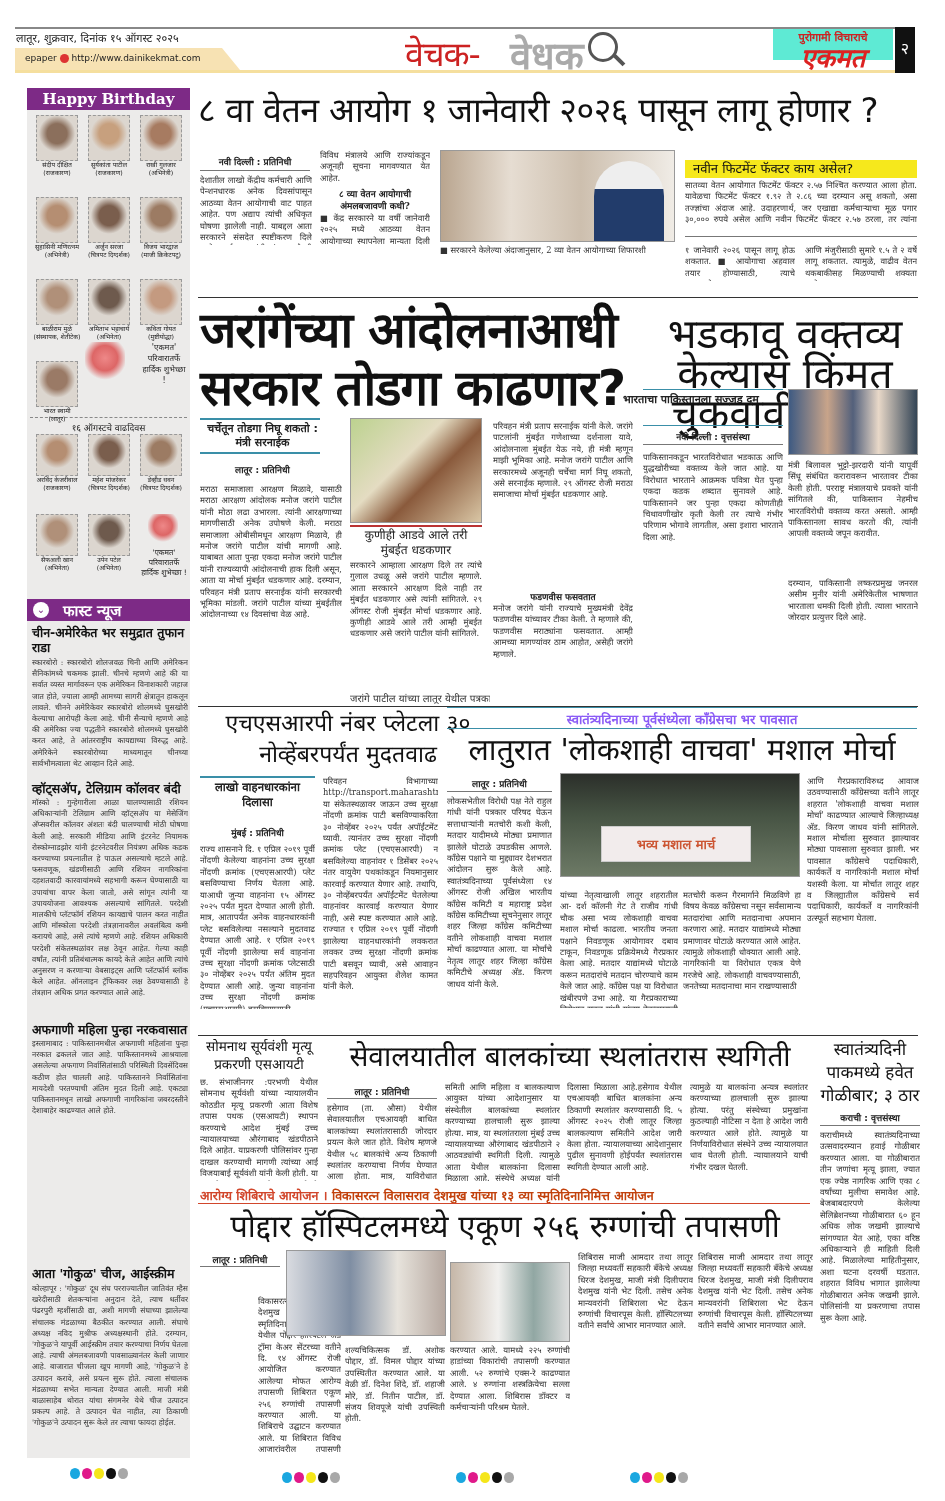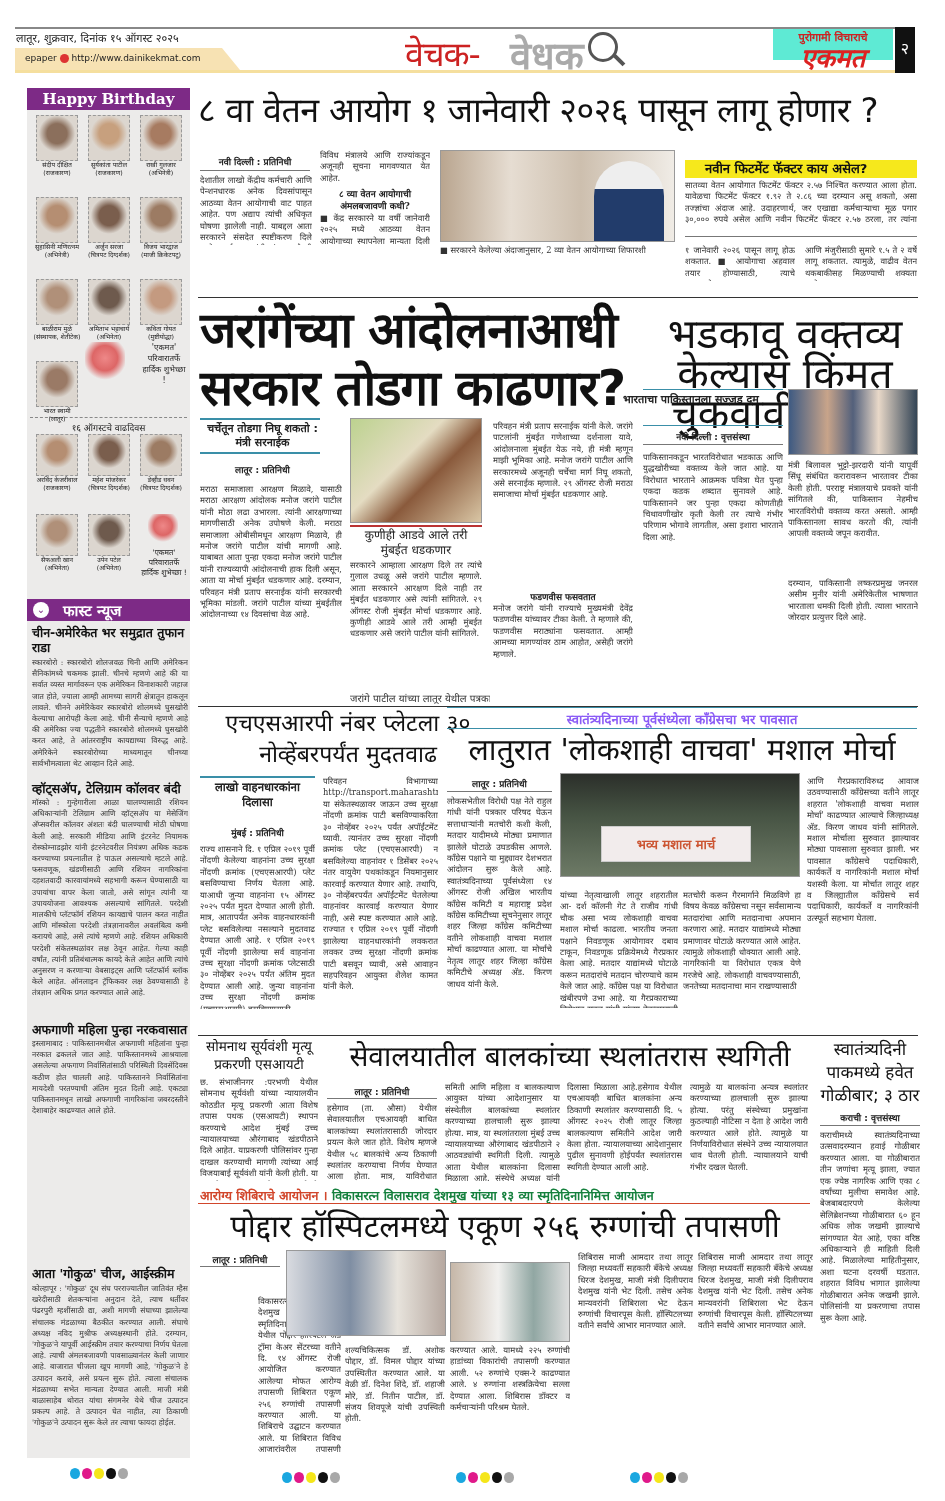--- a/index.html
+++ b/index.html
@@ -90,21 +90,21 @@
 <div class="abs dateline" style="left:200px;top:155px;width:110px">नवी दिल्ली : प्रतिनिधी</div>
 <div class="abs hr" style="left:200px;top:170px;width:110px"></div>
 <div class="abs txt" style="left:200px;top:175px;width:112px;height:70px;overflow:hidden">देशातील लाखो केंद्रीय कर्मचारी आणि पेन्शनधारक अनेक दिवसांपासून आठव्या वेतन आयोगाची वाट पाहत आहेत. पण अद्याप त्यांची अधिकृत घोषणा झालेली नाही. याबद्दल आता सरकारने संसदेत स्पष्टीकरण दिले आहे. अर्थ राज्यमंत्री पंकज चौधरी यांनी राज्यसभेत सांगितले की, आठव्या वेतन आयोगाच्या स्थापनेत होणाऱ्या विलंबाचे कारण म्हणजे,</div>
 <div class="abs txt" style="left:320px;top:150px;width:110px;height:36px;overflow:hidden">विविध मंत्रालये आणि राज्यांकडून अजूनही सूचना मागवण्यात येत आहेत.</div>
 <div class="abs" style="left:320px;top:188px;width:110px;text-align:center;font-size:9px;font-weight:bold;line-height:12px">८ व्या वेतन आयोगाची अंमलबजावणी कधी?</div>
 <div class="abs txt" style="left:320px;top:213px;width:110px;height:32px;overflow:hidden">■ केंद्र सरकारने या वर्षी जानेवारी २०२५ मध्ये आठव्या वेतन आयोगाच्या स्थापनेला मान्यता दिली होती. या आयोगाचे उद्दिष्ट कर्मचाऱ्यांचे वेतन, पेन्शन, भत्ते आणि इतर सुविधांचा आढावा घेणे आहे.</div>
 <div class="abs photo" style="left:440px;top:150px;width:235px;height:92px;background:linear-gradient(90deg,#b9a58f,#e6ddd2 30%,#cdbfae 60%,#f0ece6)">
   <div style="position:absolute;right:10px;bottom:0;width:70px;height:80px;border-radius:35px 35px 0 0;background:linear-gradient(#eee 0 35%,#223c6b 35%)"></div>
 </div>
 <div class="abs txt" style="left:440px;top:245px;width:240px;white-space:nowrap;overflow:hidden">■ सरकारने केलेल्या अंदाजानुसार, 2 व्या वेतन आयोगाच्या शिफारशी</div>
-<div class="abs hl" style="left:685px;top:160px;width:232px;height:18px;background:#f6e81c;font-size:13px;line-height:18px;padding-left:20px;font-weight:bold">नवीन फिटमेंट फॅक्टर काय असेल?</div>
+<div class="abs hl" style="left:685px;top:160px;width:232px;height:18px;background:#f6e81c;font-size:13px;line-height:18px;padding-left:8px;font-weight:normal">नवीन फिटमेंट फॅक्टर काय असेल?</div>
 <div class="abs txt" style="left:685px;top:180px;width:232px;height:46px;overflow:hidden">सातव्या वेतन आयोगात फिटमेंट फॅक्टर २.५७ निश्चित करण्यात आला होता. यावेळचा फिटमेंट फॅक्टर १.९२ ते २.८६ च्या दरम्यान असू शकतो, असा तज्ज्ञांचा अंदाज आहे. उदाहरणार्थ, जर एखाद्या कर्मचाऱ्याचा मूळ पगार ३०,००० रुपये असेल आणि नवीन फिटमेंट फॅक्टर २.५७ ठरला, तर त्यांना नवीन पगार ७७,१०० रुपये होऊ शकतो.</div>
 <div class="abs hr" style="left:685px;top:236px;width:232px"></div>
 <div class="abs txt" style="left:685px;top:245px;width:110px;height:36px;overflow:hidden">१ जानेवारी २०२६ पासून लागू होऊ शकतात. ■ आयोगाचा अहवाल तयार होण्यासाठी, त्याचे पुनरावलोकन</div>
 <div class="abs txt" style="left:805px;top:245px;width:112px;height:36px;overflow:hidden">आणि मंजुरीसाठी सुमारे १.५ ते २ वर्षे लागू शकतात. त्यामुळे, वाढीव वेतन थकबाकीसह मिळण्याची शक्यता आहे.</div>
 <div class="abs" style="left:198px;top:297px;width:720px;height:1px;background:#333"></div>
 
 <div class="abs hl" style="left:200px;top:302px;width:440px;font-size:49px;line-height:58px;letter-spacing:-1px">जरांगेंच्या आंदोलनाआधी सरकार तोडगा काढणार?</div>
 <div class="abs" style="left:200px;top:418px;width:120px;height:2px;background:#3a8fa8"></div>
 <div class="abs" style="left:200px;top:422px;width:125px;text-align:center;font-size:11px;font-weight:bold;line-height:14px;font-family:'DejaVu Sans',sans-serif">चर्चेतून तोडगा निघू शकतो : मंत्री सरनाईक</div>
 <div class="abs" style="left:200px;top:452px;width:120px;height:2px;background:#3a8fa8"></div>
@@ -164,21 +164,21 @@
 <div class="abs txt" style="left:567px;top:1082px;width:115px;height:99px;overflow:hidden">दिलासा मिळाला आहे.हसेगाव येथील एचआयव्ही बाधित बालकांना अन्य ठिकाणी स्थलांतर करण्यासाठी दि. ५ ऑगस्ट २०२५ रोजी लातूर जिल्हा बालकल्याण समितीने आदेश जारी केला होता. न्यायालयाच्या आदेशानुसार पुढील सुनावणी होईपर्यंत स्थलांतरास स्थगिती देण्यात आली आहे.</div>
 <div class="abs txt" style="left:690px;top:1082px;width:118px;height:99px;overflow:hidden">त्यामुळे या बालकांना अन्यत्र स्थलांतर करण्याच्या हालचाली सुरू झाल्या होत्या. परंतु संस्थेच्या प्रमुखांना कुठल्याही नोटिसा न देता हे आदेश जारी करण्यात आले होते. त्यामुळे या निर्णयाविरोधात संस्थेने उच्च न्यायालयात धाव घेतली होती. न्यायालयाने याची गंभीर दखल घेतली.</div>
 
 <div class="abs hl" style="left:820px;top:1038px;width:100px;font-size:17px;line-height:23px;text-align:center;font-weight:normal">स्वातंत्र्यदिनी पाकमध्ये हवेत गोळीबार; ३ ठार</div>
 <div class="abs dateline" style="left:820px;top:1111px;width:100px">कराची : वृत्तसंस्था</div>
 <div class="abs hr" style="left:820px;top:1125px;width:100px"></div>
 <div class="abs txt" style="left:820px;top:1130px;width:100px;height:328px;overflow:hidden">कराचीमध्ये स्वातंत्र्यदिनाच्या उत्सवादरम्यान हवाई गोळीबार करण्यात आला. या गोळीबारात तीन जणांचा मृत्यू झाला, ज्यात एक ज्येष्ठ नागरिक आणि एका ८ वर्षांच्या मुलीचा समावेश आहे. बेजबाबदारपणे केलेल्या सेलिब्रेशनच्या गोळीबारात ६० हून अधिक लोक जखमी झाल्याचे सांगण्यात येत आहे, एका वरिष्ठ अधिकाऱ्याने ही माहिती दिली आहे. मिळालेल्या माहितीनुसार, अशा घटना दरवर्षी घडतात. शहरात विविध भागात झालेल्या गोळीबारात अनेक जखमी झाले. पोलिसांनी या प्रकरणाचा तपास सुरू केला आहे.</div>
 
 <div class="abs" style="left:200px;top:1187px;width:610px;font-size:12.5px;font-weight:bold;font-family:'DejaVu Sans',sans-serif;white-space:nowrap">
   <span style="color:#d1462b">आरोग्य शिबिराचे आयोजन ।</span>
-  <span style="color:#15803d">विकासरत्न विलासराव देशमुख यांच्या १३ व्या स्मृतिदिनानिमित्त आयोजन</span>
+  <span style="color:#c2410c">विकासरत्न विलासराव देशमुख यांच्या १३ व्या स्मृतिदिनानिमित्त आयोजन</span>
 </div>
 <div class="abs" style="left:198px;top:1203px;width:612px;height:1px;background:#d1462b"></div>
 <div class="abs hl" style="left:200px;top:1206px;width:610px;font-size:31px;line-height:40px;font-weight:normal;white-space:nowrap;text-align:center">पोद्दार हॉस्पिटलमध्ये एकूण २५६ रुग्णांची तपासणी</div>
 <div class="abs dateline" style="left:200px;top:1253px;width:80px">लातूर : प्रतिनिधी</div>
 <div class="abs hr" style="left:200px;top:1266px;width:80px"></div>
 <div class="abs txt" style="left:258px;top:1296px;width:83px;height:160px;overflow:hidden">विकासरत्न विलासराव देशमुख यांच्या १३ व्या स्मृतिदिनानिमित्त लातूर येथील पोद्दार हॉस्पिटल अँड ट्रॉमा केअर सेंटरच्या वतीने दि. १४ ऑगस्ट रोजी आयोजित करण्यात आलेल्या मोफत आरोग्य तपासणी शिबिरात एकूण २५६ रुग्णांची तपासणी करण्यात आली. या शिबिराचे उद्घाटन करण्यात आले. या शिबिरात विविध आजारांवरील तपासणी करण्यात आली.</div>
 <div class="abs photo" style="left:286px;top:1250px;width:160px;height:86px;background:linear-gradient(90deg,#d9dbe0,#7f8ea3 40%,#e7e3dc 70%,#b6a8a0)"></div>
 <div class="abs txt" style="left:345px;top:1345px;width:100px;height:112px;overflow:hidden">शल्यचिकित्सक डॉ. अशोक पोद्दार, डॉ. विमल पोद्दार यांच्या उपस्थितीत करण्यात आले. या वेळी डॉ. दिनेश शिंदे, डॉ. शहाजी मोरे, डॉ. नितीन पाटील, डॉ. संजय शिवपूजे यांची उपस्थिती होती.</div>
 <div class="abs photo" style="left:450px;top:1262px;width:120px;height:80px;background:linear-gradient(90deg,#c6b7a8,#f1f0ee 40%,#91a7a3 70%,#ddd)"></div>
 <div class="abs txt" style="left:450px;top:1345px;width:120px;height:112px;overflow:hidden">करण्यात आले. यामध्ये २२५ रुग्णांची हाडांच्या विकारांची तपासणी करण्यात आली. ५२ रुग्णांचे एक्स-रे काढण्यात आले. ४ रुग्णांना शस्त्रक्रियेचा सल्ला देण्यात आला. शिबिरास डॉक्टर व कर्मचाऱ्यांनी परिश्रम घेतले.</div>

